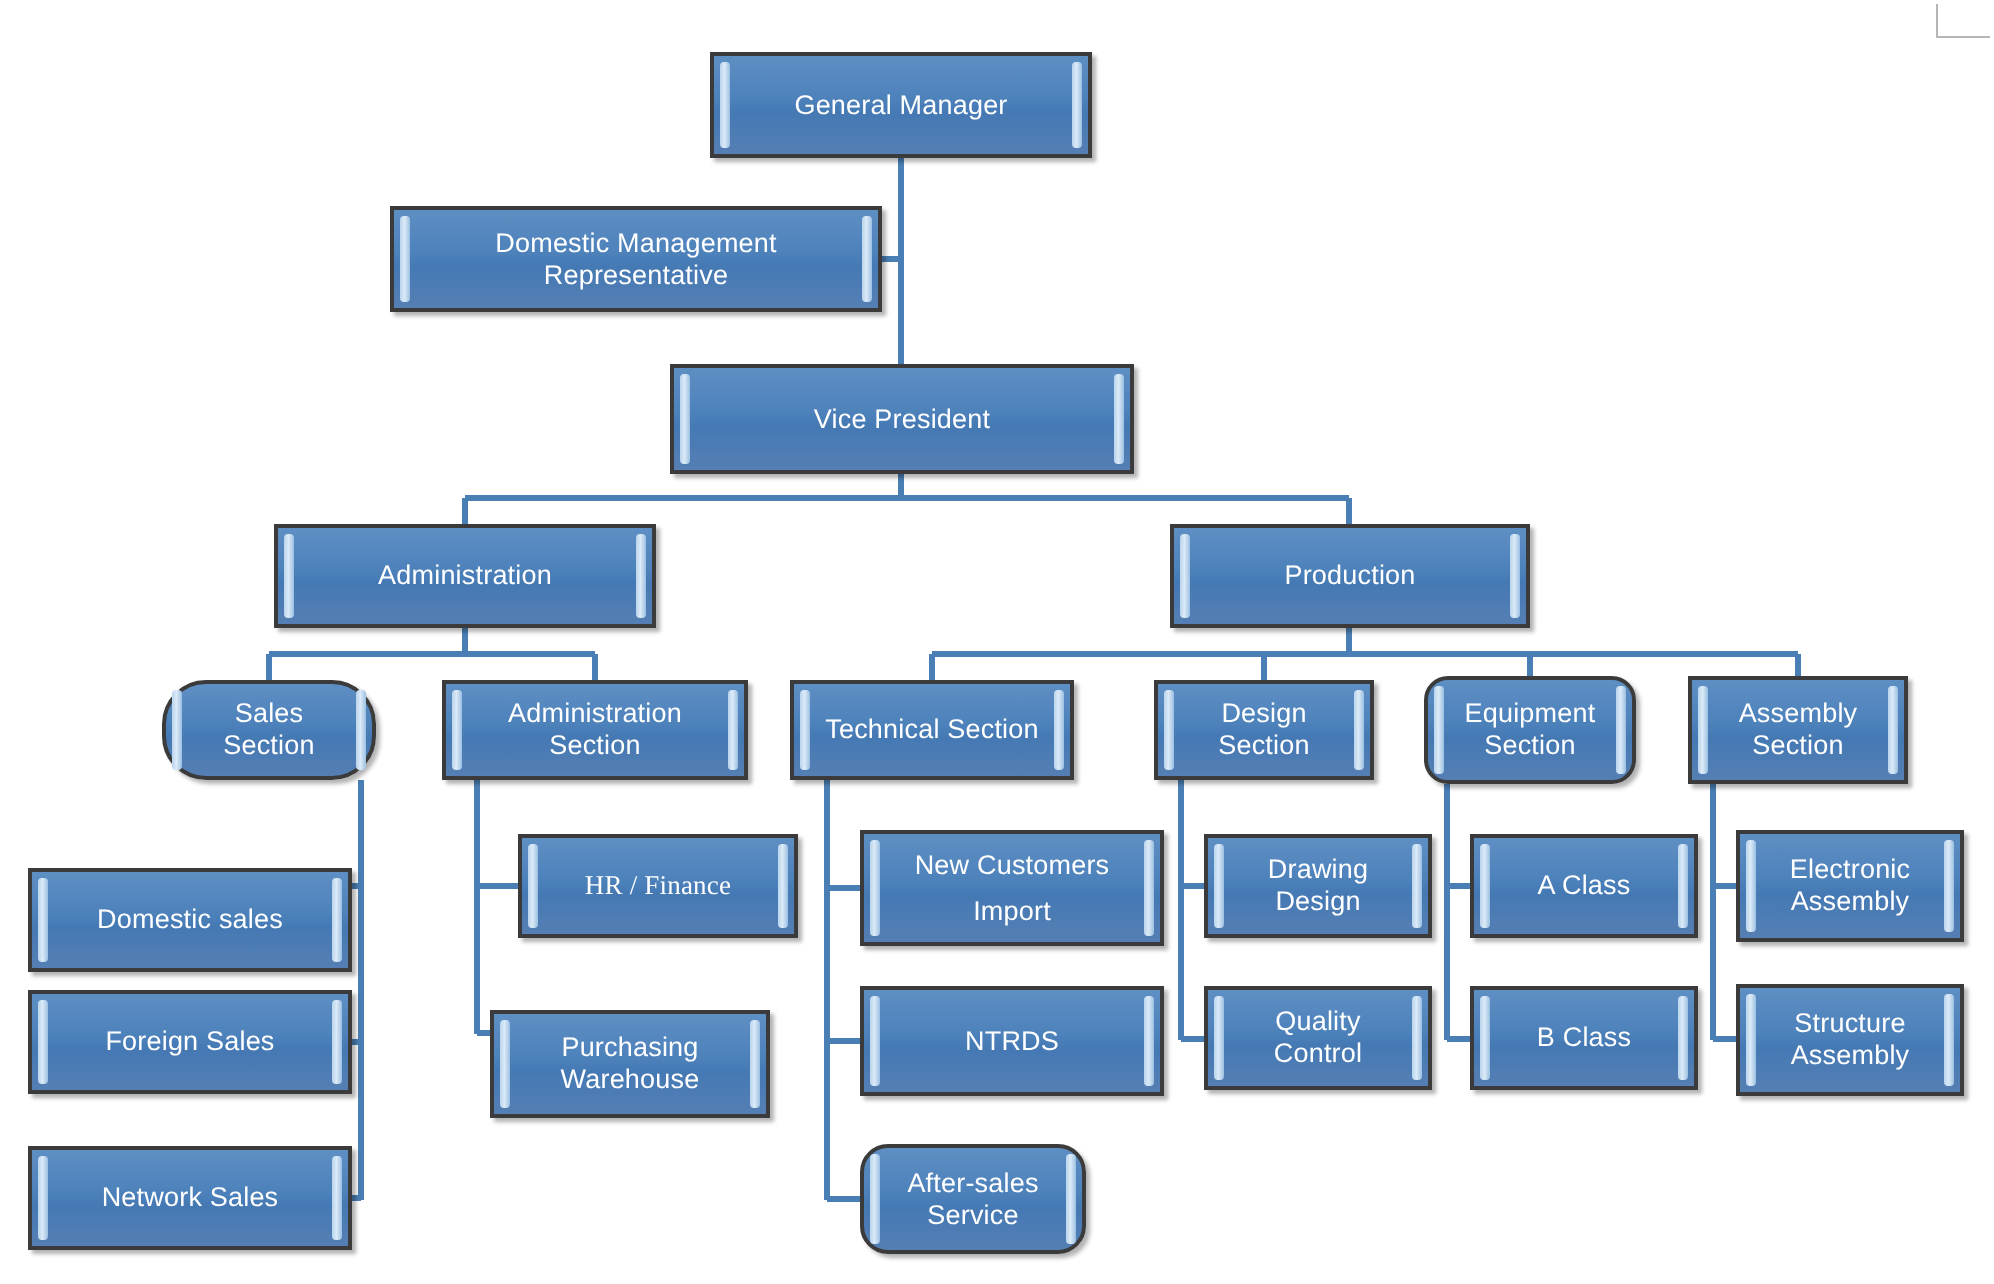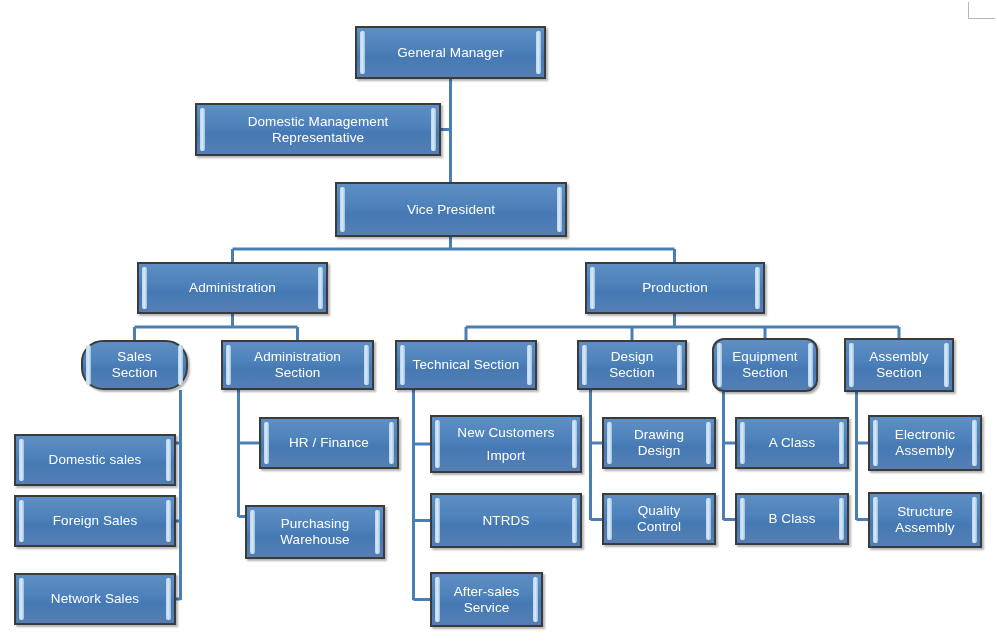--- a/index.html
+++ b/index.html
@@ -154,35 +154,35 @@
       </div>
       <div class="org-box" style="left: 14px; top: 434px; width: 162px; height: 52px; align-items: center;">
         <span class="box-text">Domestic sales</span>
       </div>
       <div class="org-box" style="left: 14px; top: 495px; width: 162px; height: 52px;">
         <span class="box-text">Foreign Sales</span>
       </div>
       <div class="org-box" style="left: 14px; top: 573px; width: 162px; height: 52px;">
         <span class="box-text">Network Sales</span>
       </div>
-      <div class="org-box" style="left: 259px; top: 417px; width: 140px; height: 52px;">
+      <div class="org-box" style="left: 259px; top: 417px; width: 140px; height: 52px; font-family: Liberation Serif, serif;">
         <span class="box-text">HR / Finance</span>
       </div>
       <div class="org-box" style="left: 245px; top: 489px; width: 140px; height: 54px; margin-top: 16px;">
         <span class="box-text">Purchasing
 Warehouse</span>
       </div>
       <div class="org-box wide-lines" style="left: 430px; top: 415px; width: 152px; height: 58px;">
         <span class="box-text">New Customers
 Import</span>
       </div>
       <div class="org-box" style="left: 430px; top: 493px; width: 152px; height: 55px;">
         <span class="box-text">NTRDS</span>
       </div>
-      <div class="org-box" style="left: 430px; top: 572px; width: 113px; height: 55px;">
+      <div class="org-box" style="left: 430px; top: 572px; width: 113px; height: 55px; border-radius: 14px;">
         <span class="box-text">After-sales
 Service</span>
       </div>
       <div class="org-box" style="left: 602px; top: 417px; width: 114px; height: 52px;">
         <span class="box-text">Drawing Design</span>
       </div>
       <div class="org-box" style="left: 602px; top: 493px; width: 114px; height: 52px;">
         <span class="box-text">Quality Control</span>
       </div>
       <div class="org-box" style="left: 735px; top: 417px; width: 114px; height: 52px;">

